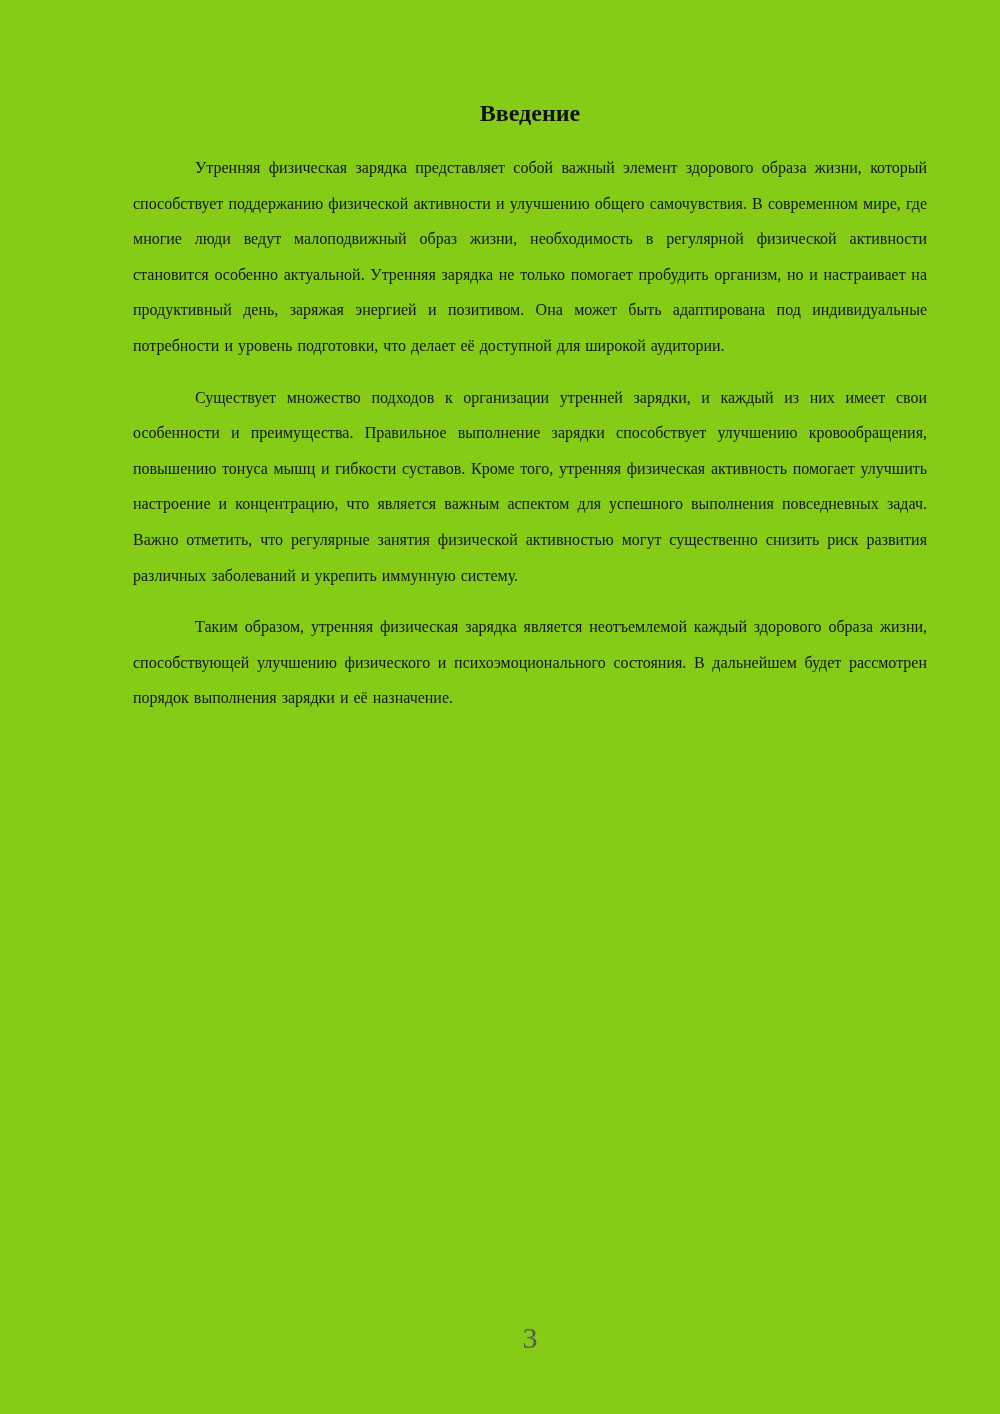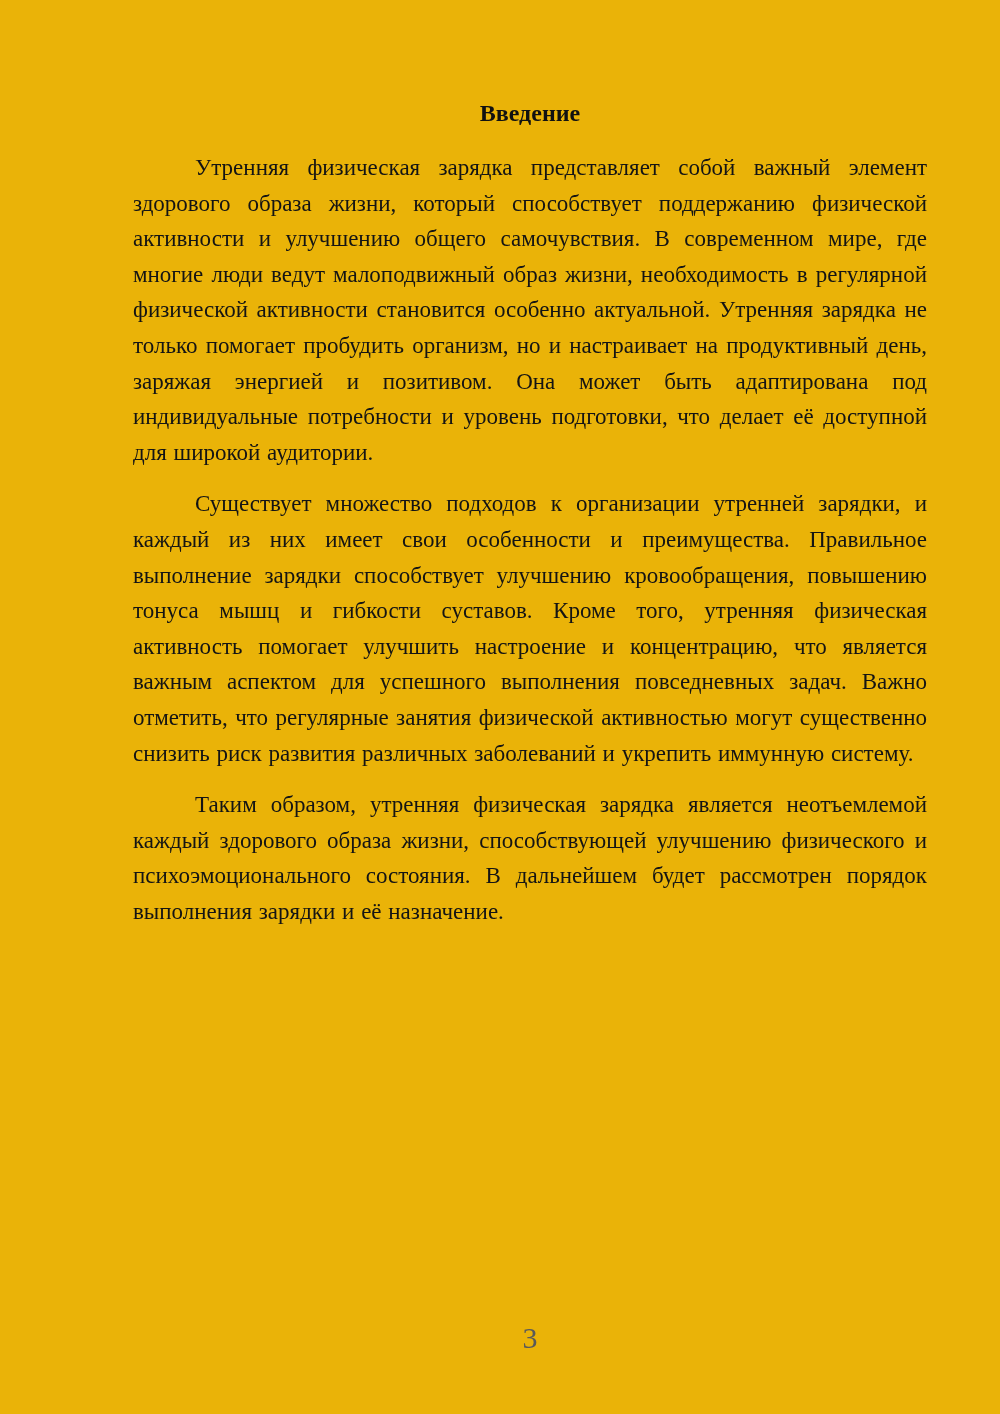--- a/index.html
+++ b/index.html
@@ -4,42 +4,42 @@
 <style>
   html, body {
     margin: 0;
     padding: 0;
     background: #ffffff;
   }
   .page {
     position: relative;
     width: 1000px;
     height: 1414px;
-    background: #eab308;
+    background: #84cc16;
     font-family: "Liberation Serif", "DejaVu Serif", serif;
     color: #141414;
     overflow: hidden;
   }
   .content {
     position: absolute;
     left: 133px;
     top: 96px;
     width: 794px;
   }
   .heading {
     margin: 0 0 19px 0;
     font-size: 24px;
     line-height: 35px;
     font-weight: bold;
     text-align: center;
     color: #111111;
   }
   .para {
     margin: 0 0 16px 0;
-    font-size: 23px;
+    font-size: 16px;
     line-height: 35.6px;
     text-align: justify;
     text-indent: 62px;
     word-spacing: 1px;
   }
   .page-number {
     position: absolute;
     left: 133px;
     top: 1320px;
     width: 794px;

